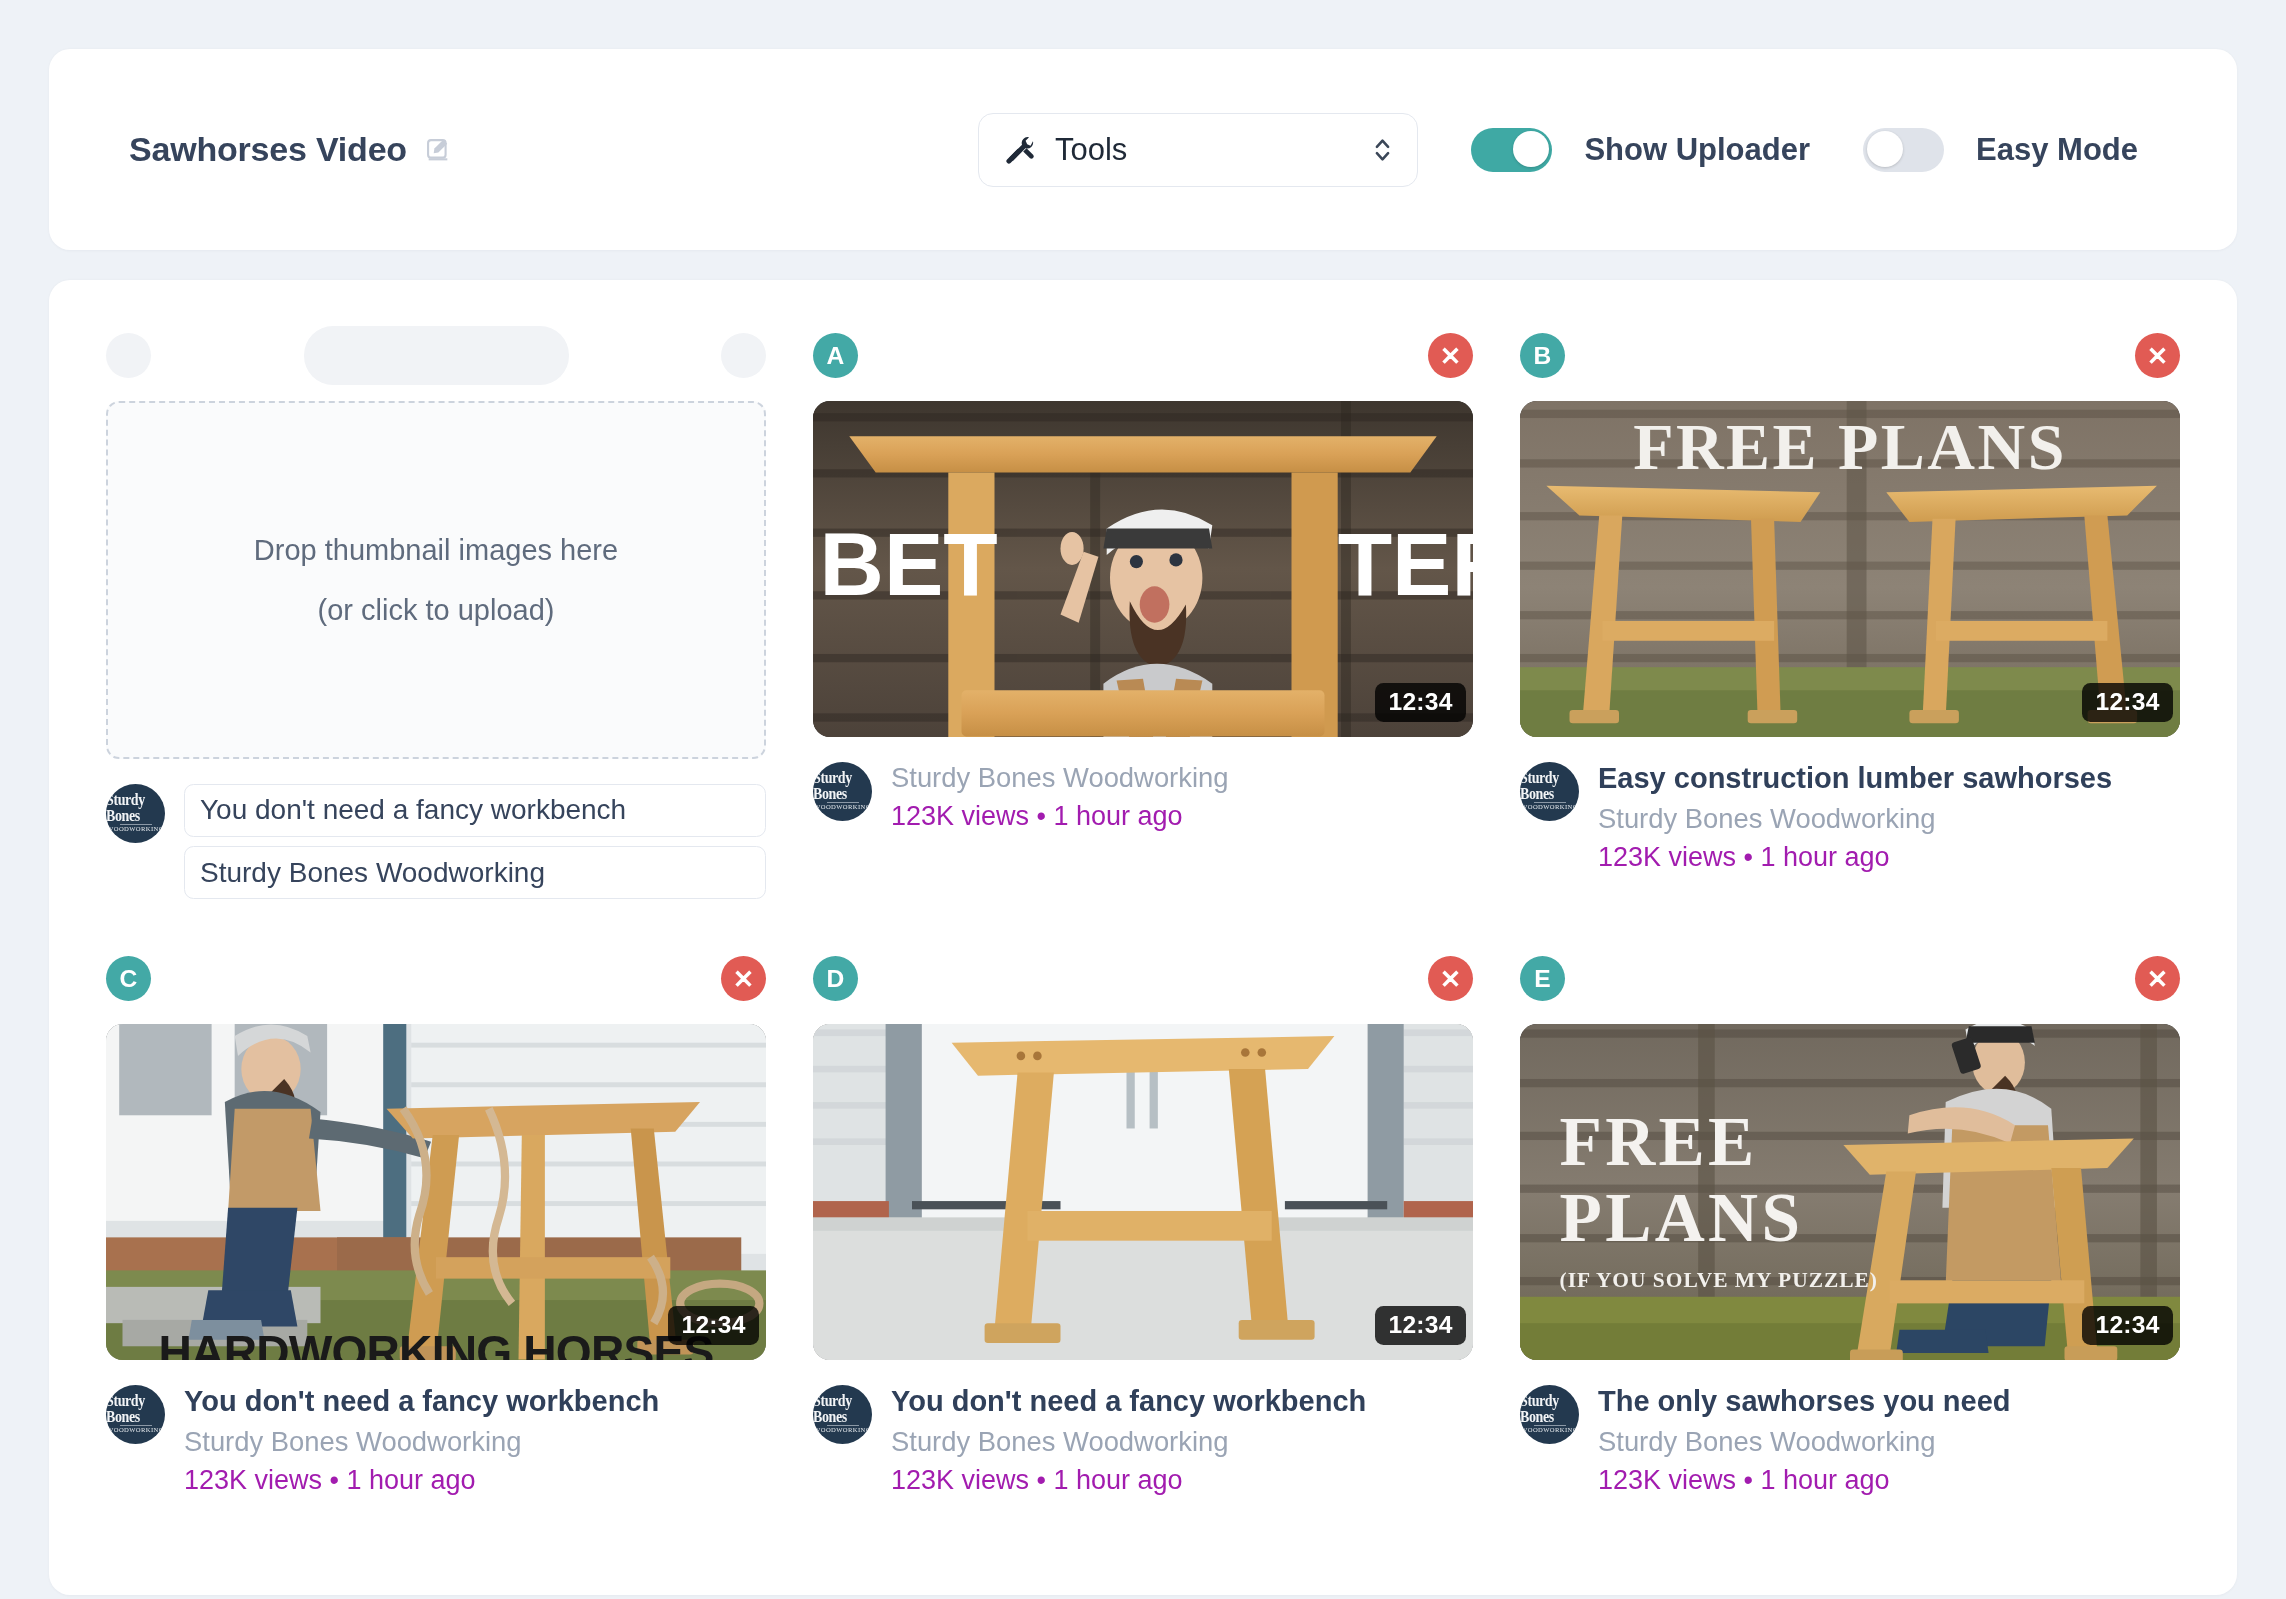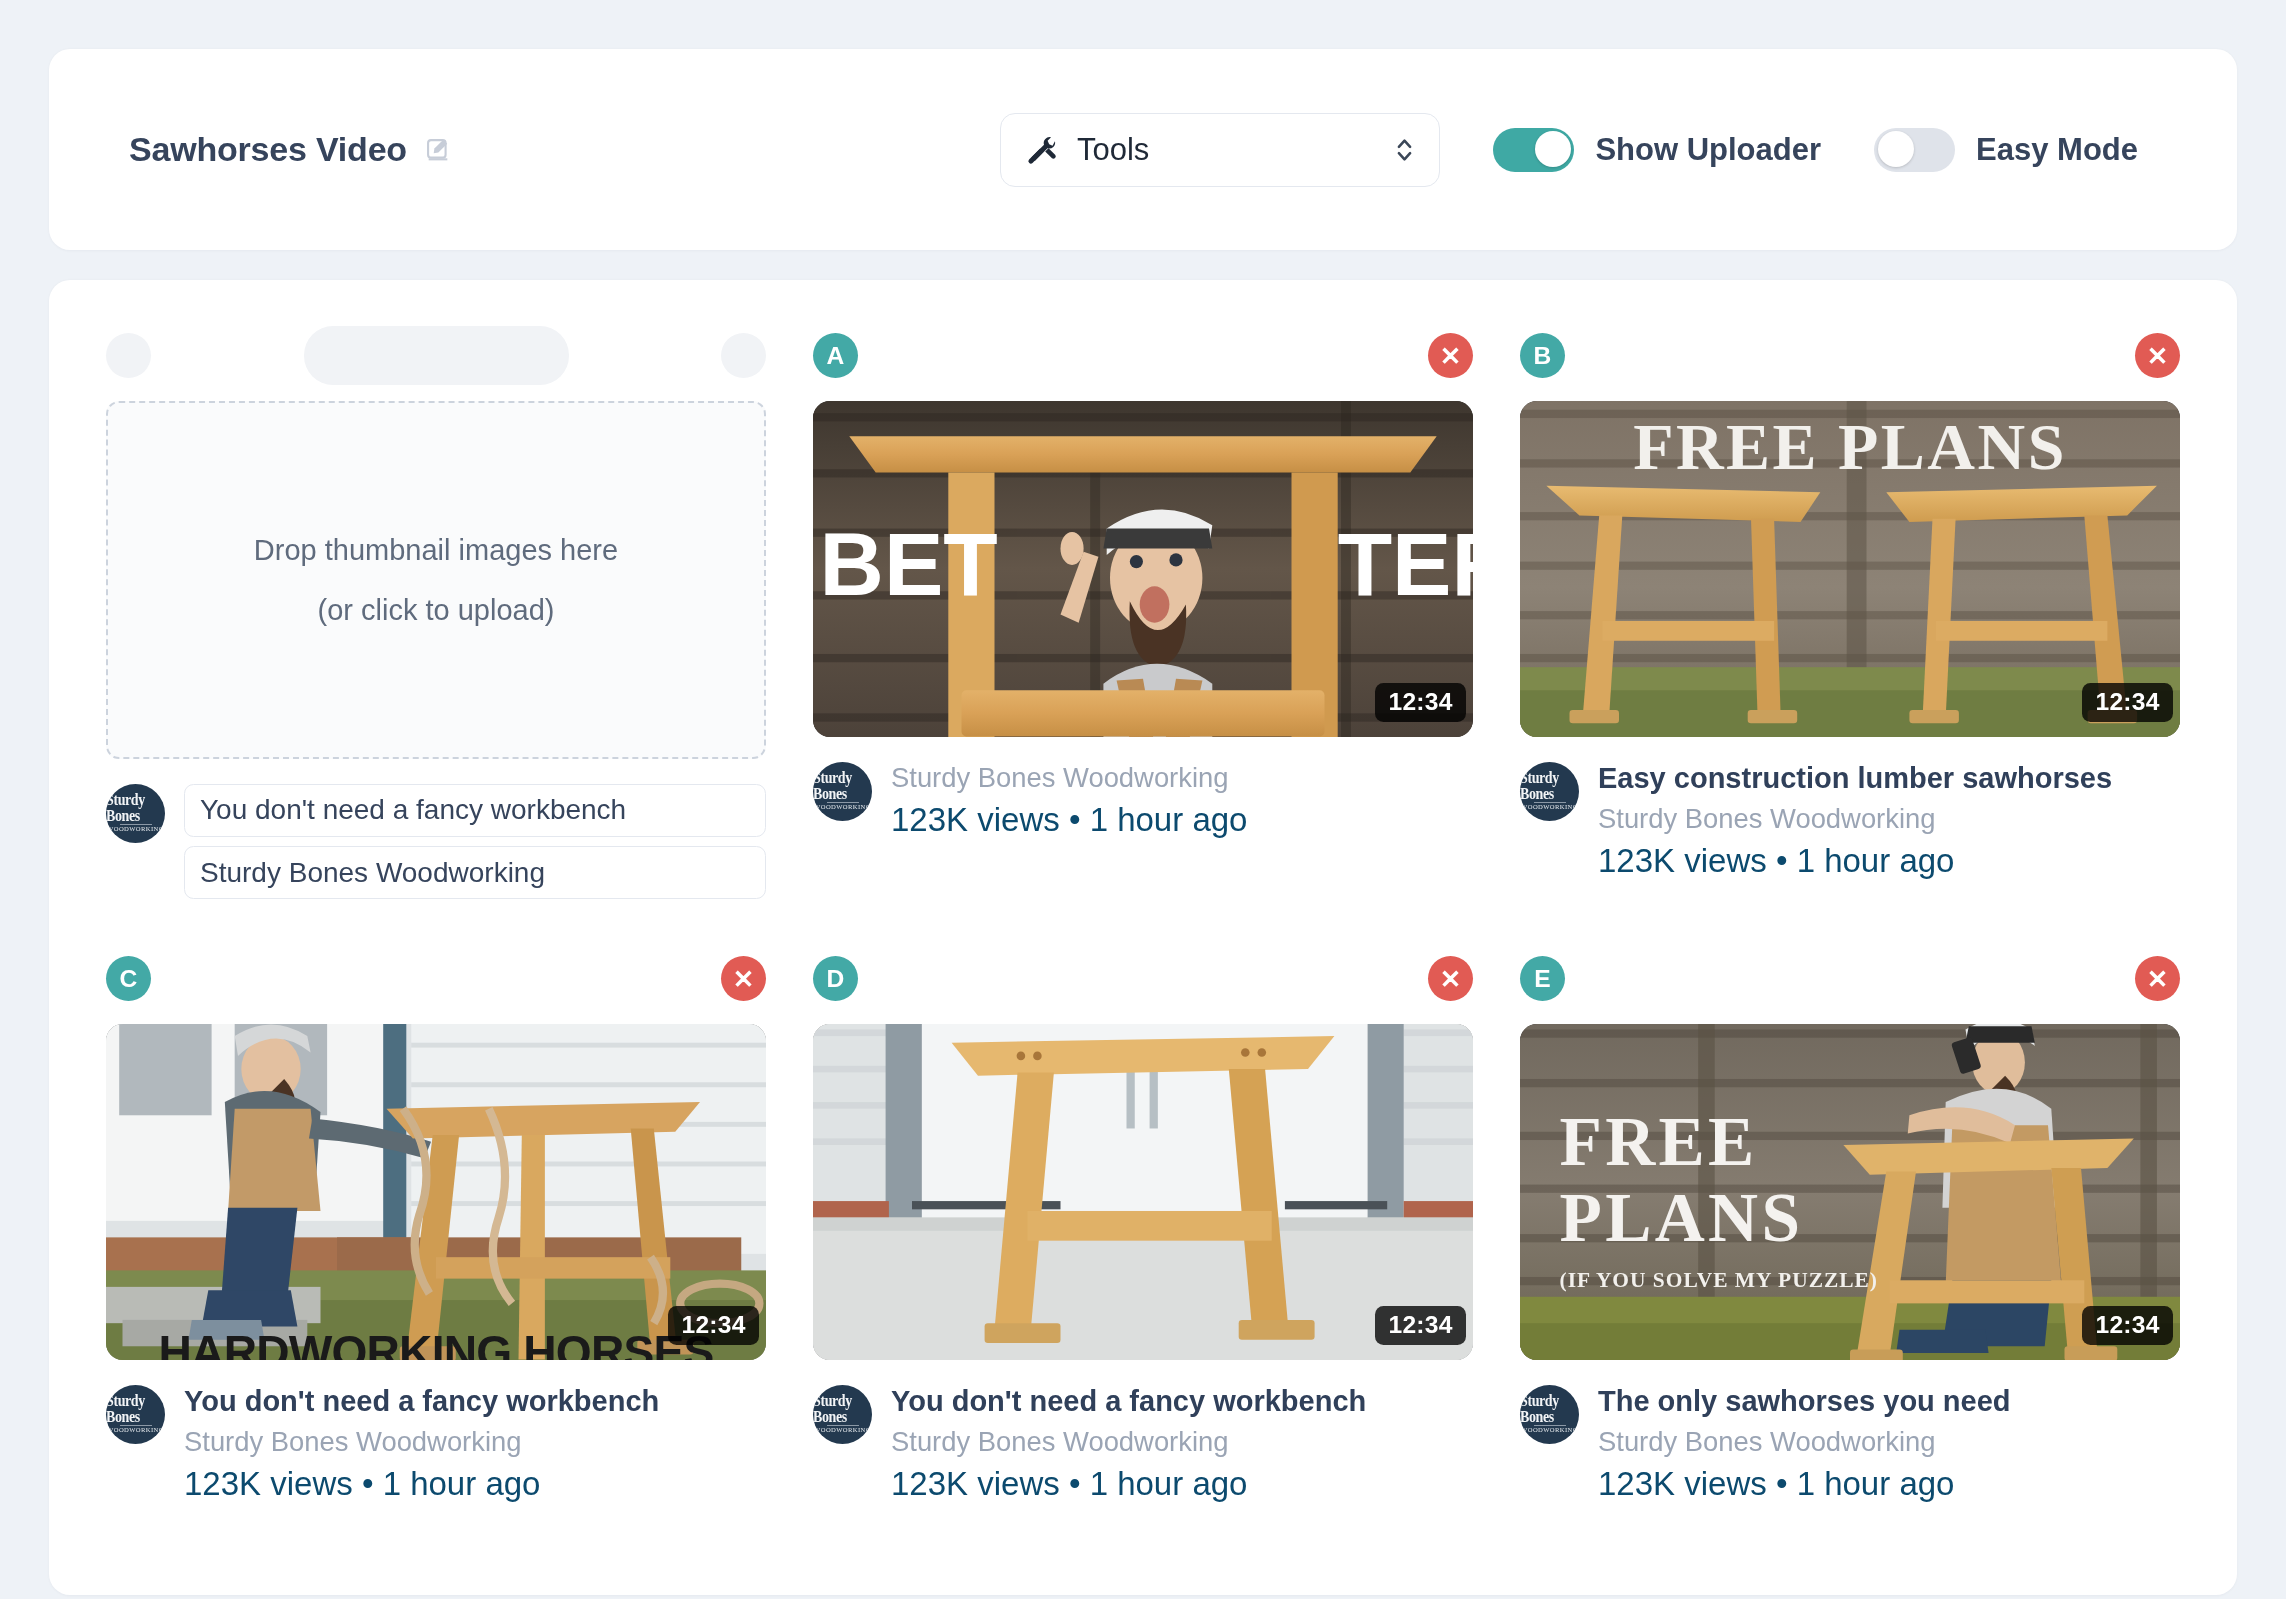--- a/index.html
+++ b/index.html
@@ -55,21 +55,21 @@
     align-items: center;
     gap: 19px;
     padding: 0 24.6px;
     cursor: pointer;
   }
   .tool-icon { width: 32px; height: 32px; color: #1f2937; flex: none; }
   .select-label { font-size: 31px; color: #1f2937; }
   .select-chevrons { margin-left: auto; width: 21px; height: 32px; color: #3b4758; }
 
   
-  .toggle-group { display: flex; align-items: center; gap: 21px; }
+  .toggle-group { display: flex; align-items: center; gap: 32px; }
   .toggle {
     width: 81px; height: 44px;
     border-radius: 22px;
     position: relative;
     cursor: pointer;
     flex: none;
   }
   .toggle.on { background: #3fa9a4; }
   .toggle.off { background: #dfe3ea; }
   .toggle .knob {
@@ -230,21 +230,21 @@
     margin-top: 24.6px;
   }
   .meta-text { display: flex; flex-direction: column; gap: 7.6px; min-width: 0; }
   .v-title {
     font-size: 29px;
     font-weight: bold;
     color: #30405a;
     line-height: 1.15;
   }
   .v-channel { font-size: 27.4px; color: #9aa4b4; }
-  .v-stats { font-size: 33px; color: #0c4a6e; }
+  .v-stats { font-size: 27px; color: #a21caf; }
 </style>
 </head>
 <body>
 
 <div class="page">
 
   <div class="header-panel">
 
     <div class="title-wrap">
       <div class="page-title">Sawhorses Video</div>

